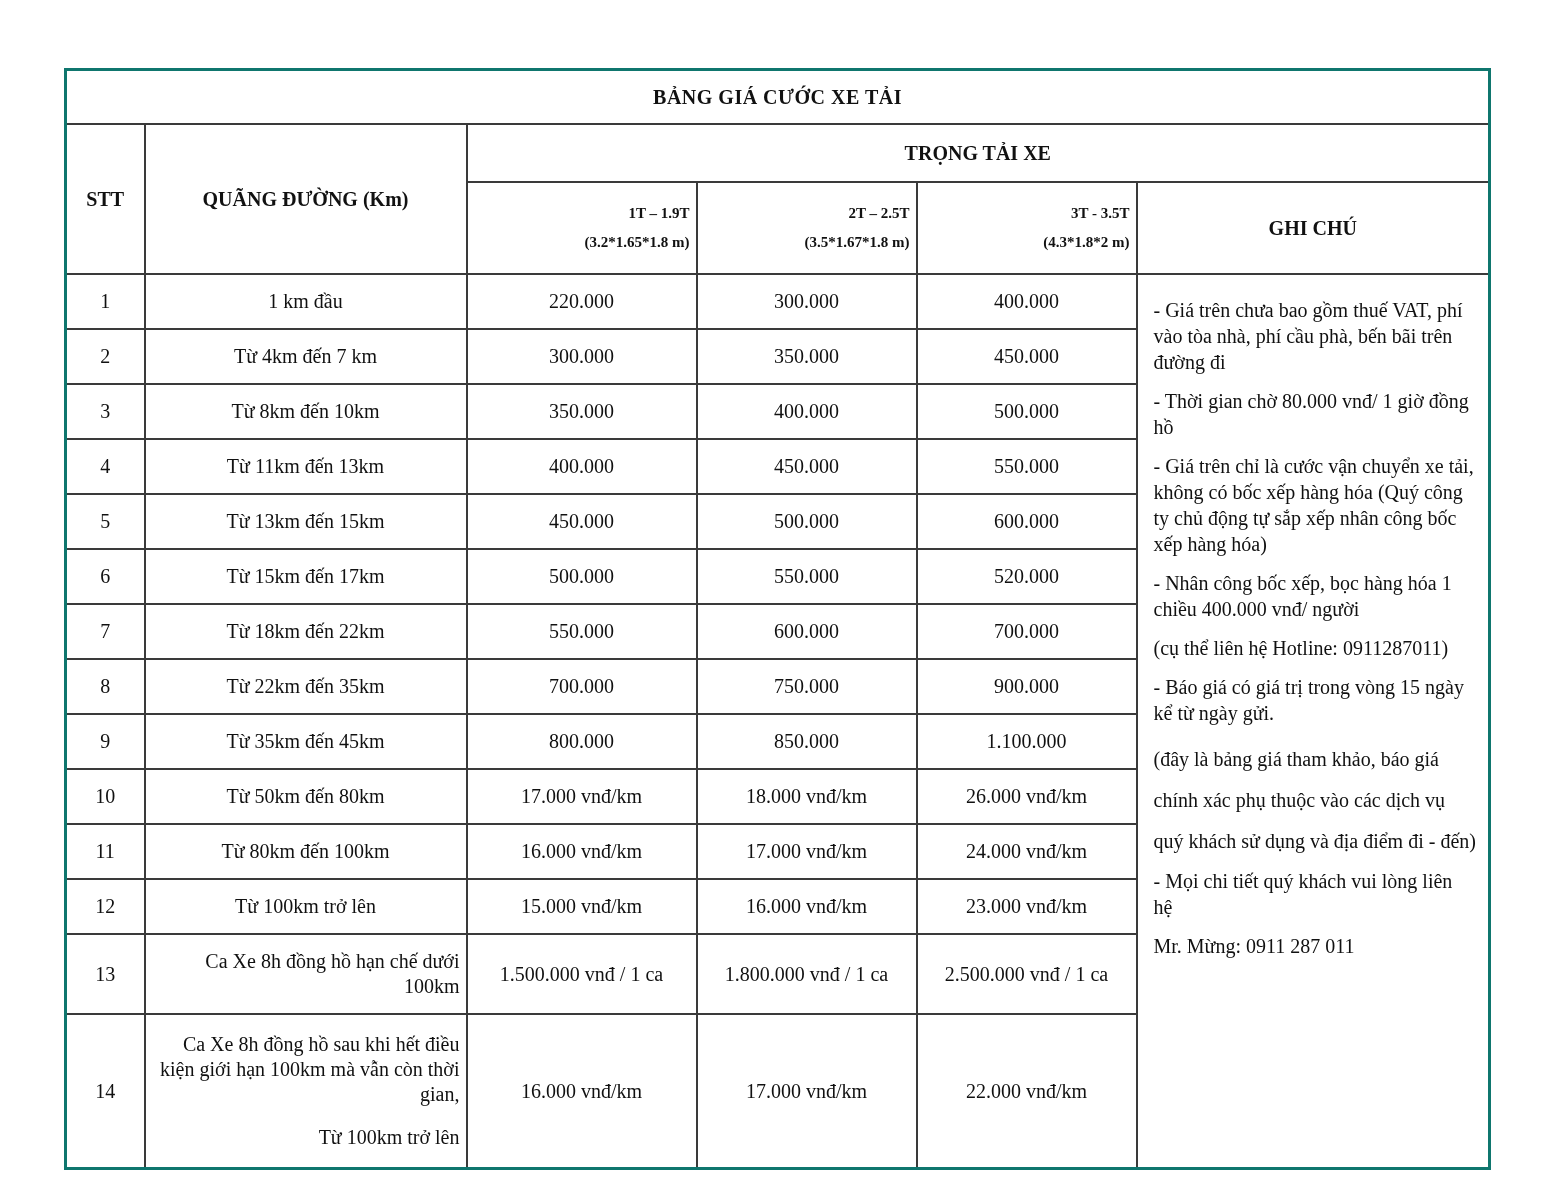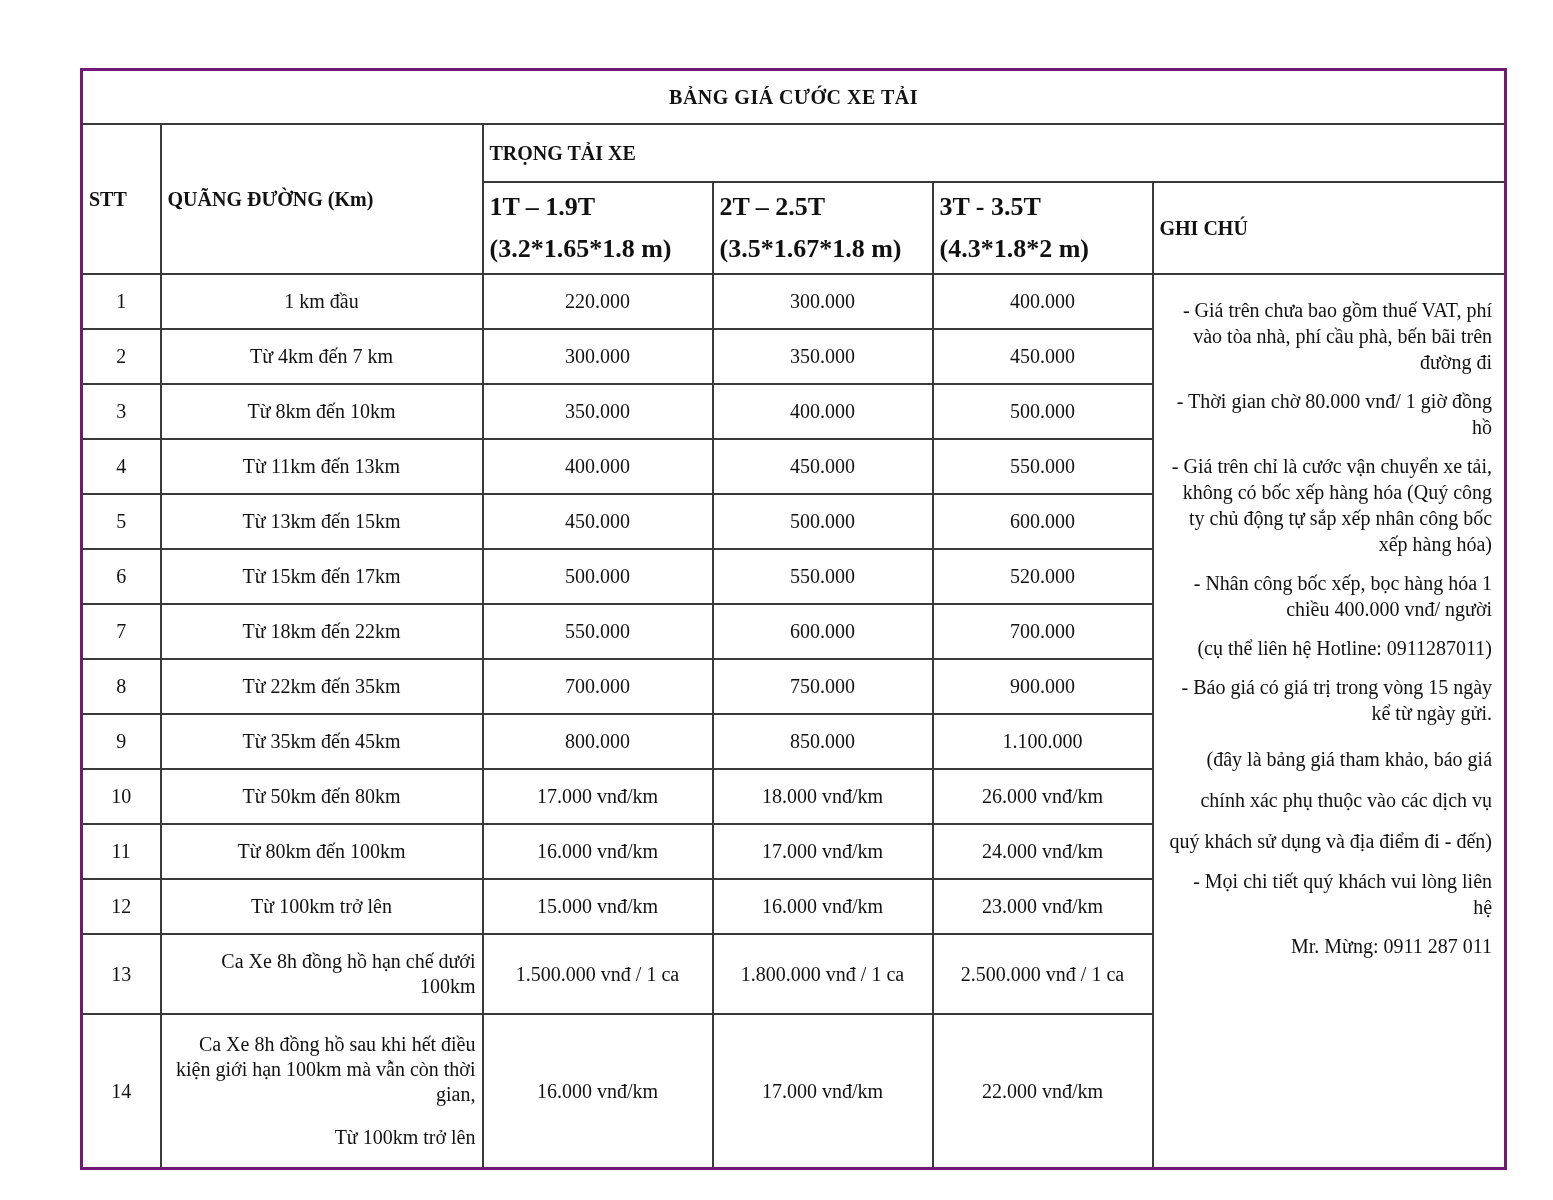--- a/index.html
+++ b/index.html
@@ -10,60 +10,60 @@
   .page {
     position: relative;
     width: 1553px;
     height: 1200px;
     background: #ffffff;
     font-family: "Liberation Serif", "DejaVu Serif", serif;
     color: #111111;
   }
   table.doc-table {
     position: absolute;
-    left: 80px;
+    left: 64px;
     top: 68px;
     width: 1424px;
     border-collapse: collapse;
     table-layout: fixed;
-    border: 3px solid #701a75;
+    border: 3px solid #0f766e;
   }
   table.doc-table td {
     border: 2px solid #3a3a3a;
     font-size: 20px;
     vertical-align: middle;
     padding: 2px 6px;
     background: #ffffff;
   }
   .title-cell {
     height: 48px;
     text-align: center;
     font-weight: bold;
     font-size: 22px;
     letter-spacing: 0.5px;
   }
   .hdr {
-    text-align: left;
+    text-align: center;
     font-weight: bold;
     font-size: 21px;
   }
   .tonnage-group-cell { height: 52px; }
   .subhdr-row td { height: 86px; }
-  .ton-line { display: block; text-align: left; font-weight: bold; font-size: 26px; }
+  .ton-line { display: block; text-align: right; font-weight: bold; font-size: 15px; }
   .ton-line.dims { margin-top: 12px; }
   tr.data-row td { height: 49px; }
   tr.data-row-13 td { height: 74px; }
   tr.data-row-14 td { height: 148px; }
   .cell-center { text-align: center; }
   .cell-left { text-align: right; padding-left: 12px; padding-right: 10px; line-height: 1.25; }
   .cell-left p { margin: 0 0 18px 0; }
   .cell-left p:last-child { margin-bottom: 0; }
   .notes-cell {
     vertical-align: top !important;
-    text-align: right;
+    text-align: left;
     padding: 22px 12px 10px 16px !important;
     font-size: 20px;
   }
   .notes-cell p {
     margin: 0 0 13px 0;
     line-height: 1.3;
   }
   .notes-cell p.italic {
     line-height: 2.05;
     margin: 10px 0 6px 0;

